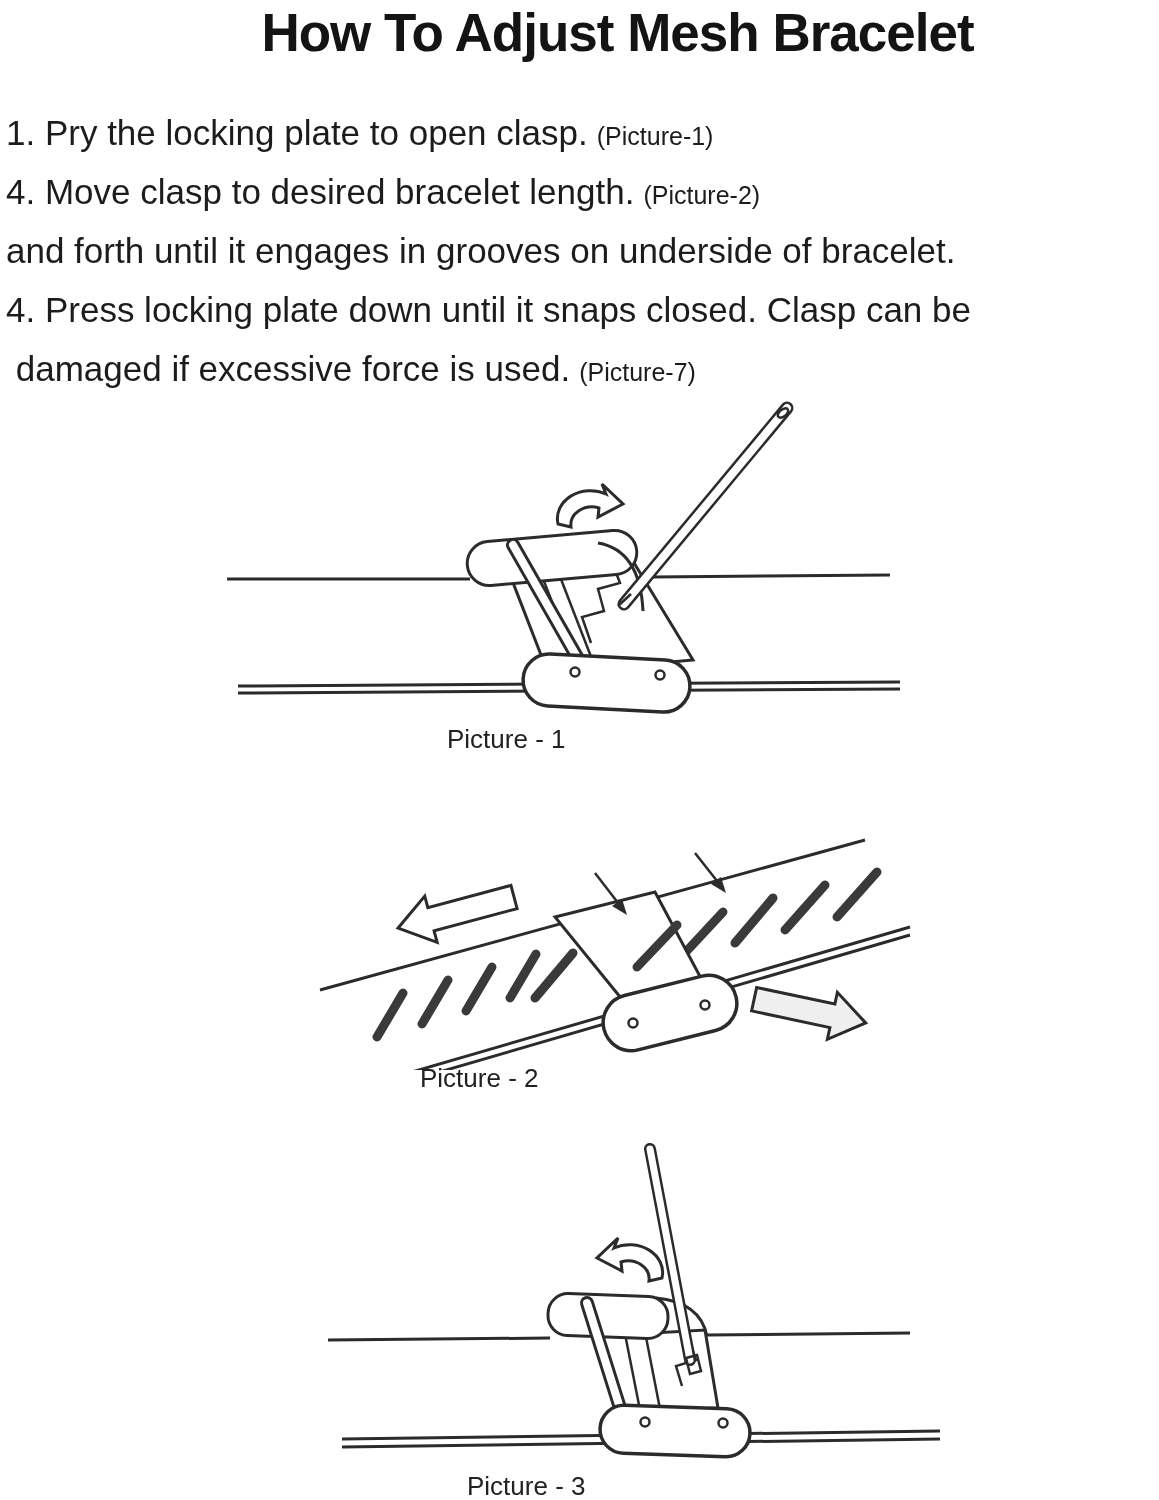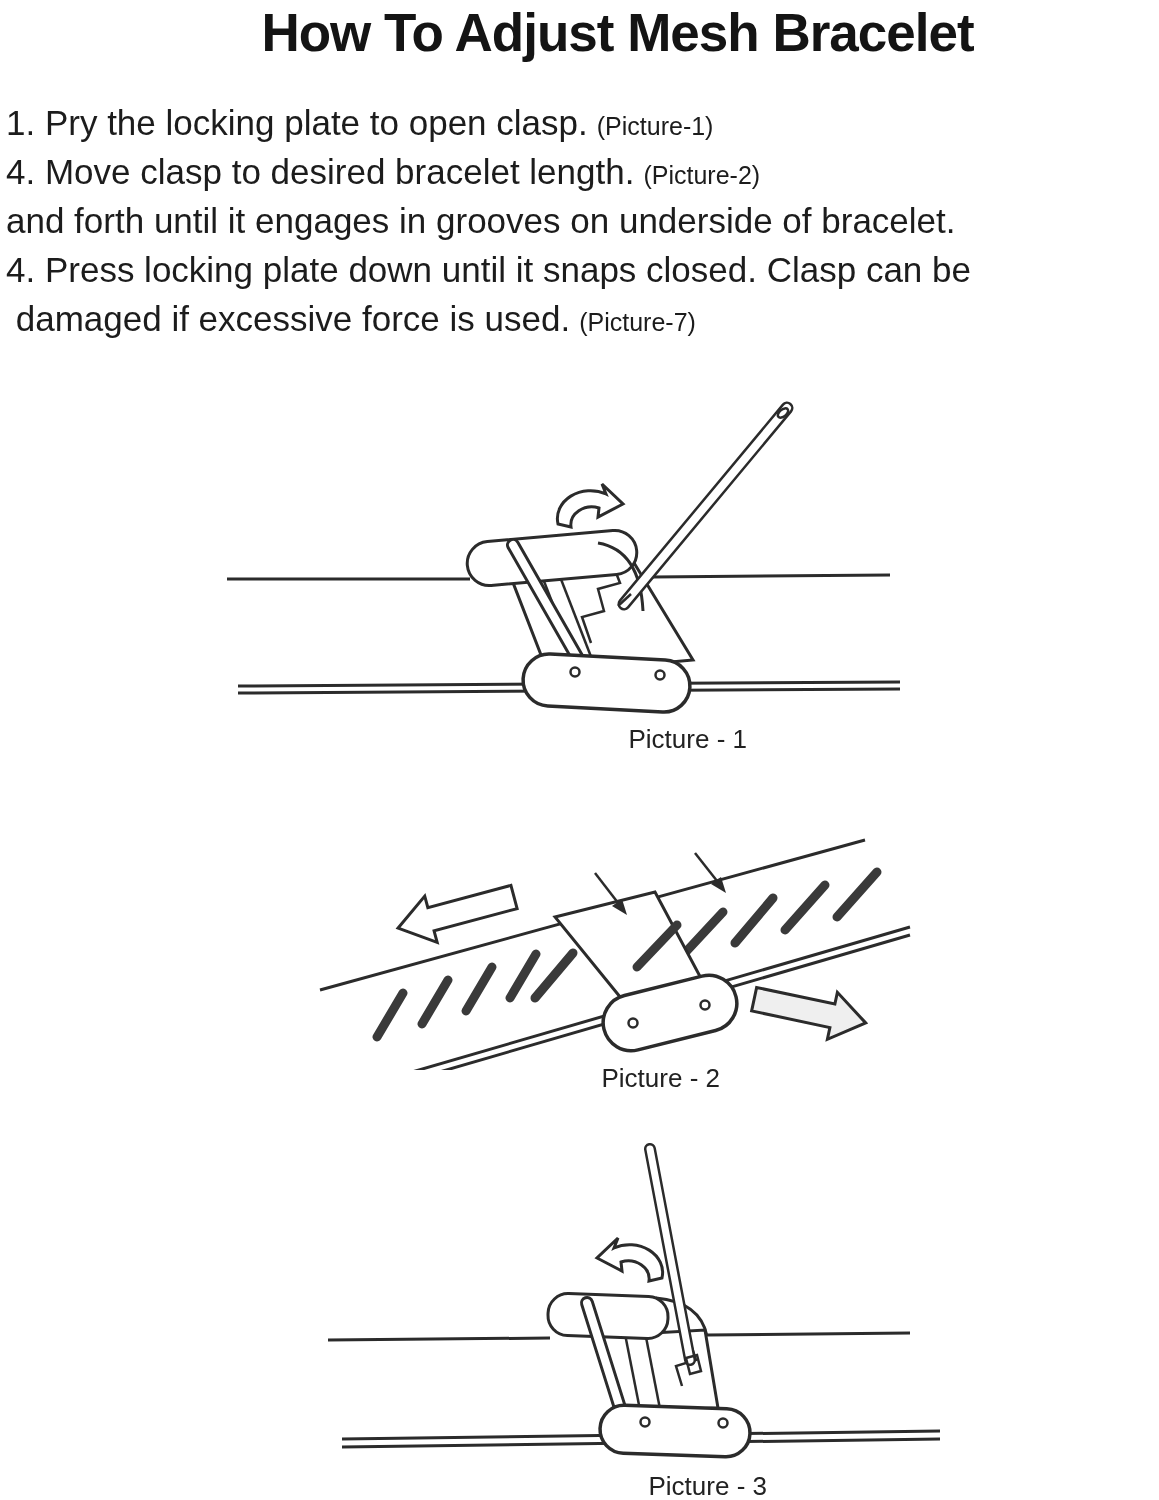--- a/index.html
+++ b/index.html
@@ -1,25 +1,25 @@
 <!DOCTYPE html>
 <html><head>
 <meta charset="utf-8">
 <style>
   html,body{margin:0;padding:0;background:#fff;}
   .page{position:relative;width:1023px;height:1500px;background:#ffffff;overflow:hidden;
         font-family:"Liberation Sans", sans-serif;color:#1c1c1c;}
   .title{position:absolute;top:2px;left:38px;width:1159px;text-align:center;
          font-size:53px;font-weight:bold;letter-spacing:-1px;color:#141414;white-space:nowrap;}
   .steps{position:absolute;top:98px;left:6px;width:1153px;}
-  .step-line{height:49px;line-height:49px;white-space:pre;font-size:35px;color:#1c1c1c;}
+  .step-line{height:49px;line-height:49px;white-space:pre;font-size:35px;color:#1c1c1c;margin-top:10px;}
   .step-note{font-size:25px;margin-left:9px;color:#1c1c1c;}
   .fig{position:absolute;}
   .fig svg{display:block;}
-  .caption{position:absolute;width:300px;text-align:right;font-size:26px;color:#222;}
+  .caption{position:absolute;width:300px;text-align:left;font-size:26px;color:#222;}
   .ln{stroke:#2b2b2b;stroke-width:3;fill:none;}
   .ln-thin{stroke:#2b2b2b;stroke-width:2.5;fill:none;}
   .shape{stroke:#2b2b2b;stroke-width:3;fill:#ffffff;}
   .shape-hv{stroke:#2b2b2b;stroke-width:3.5;fill:#ffffff;}
   .groove{stroke:#3a3a3a;stroke-width:9;stroke-linecap:round;fill:none;}
   .bar-out{stroke:#2b2b2b;stroke-width:14;stroke-linecap:round;fill:none;}
   .bar-in{stroke:#ffffff;stroke-width:8;stroke-linecap:round;fill:none;}
   .tool-out{stroke:#2b2b2b;stroke-width:13;stroke-linecap:round;fill:none;}
   .tool-in{stroke:#ffffff;stroke-width:8;stroke-linecap:round;fill:none;}
   .tool3-out{stroke:#2b2b2b;stroke-width:12;stroke-linecap:round;fill:none;}

